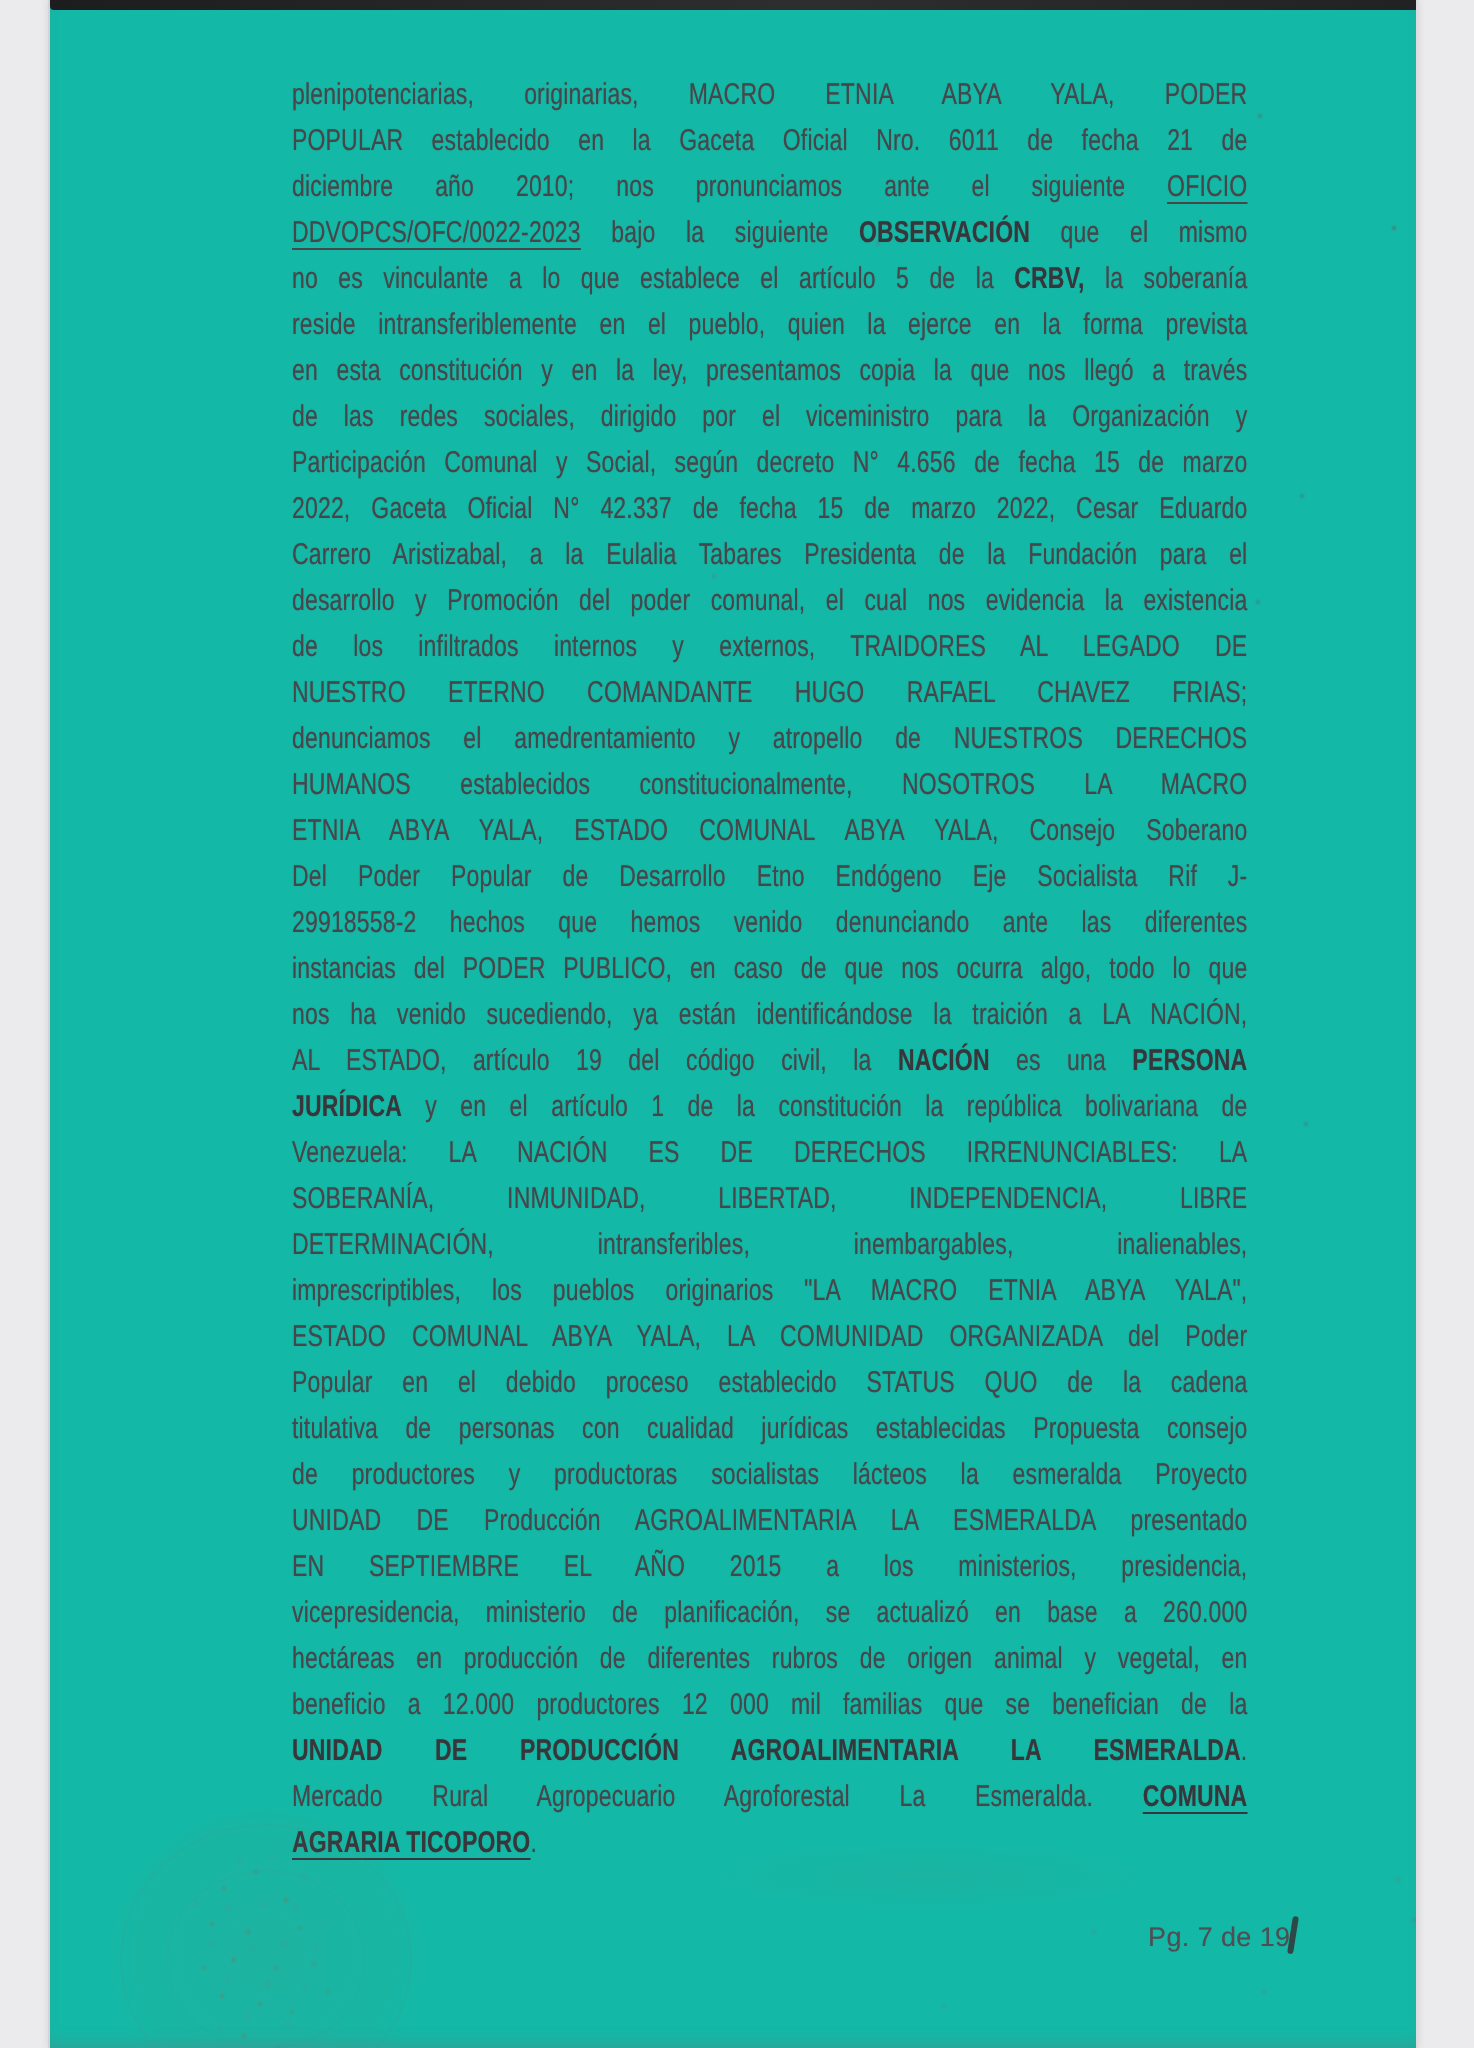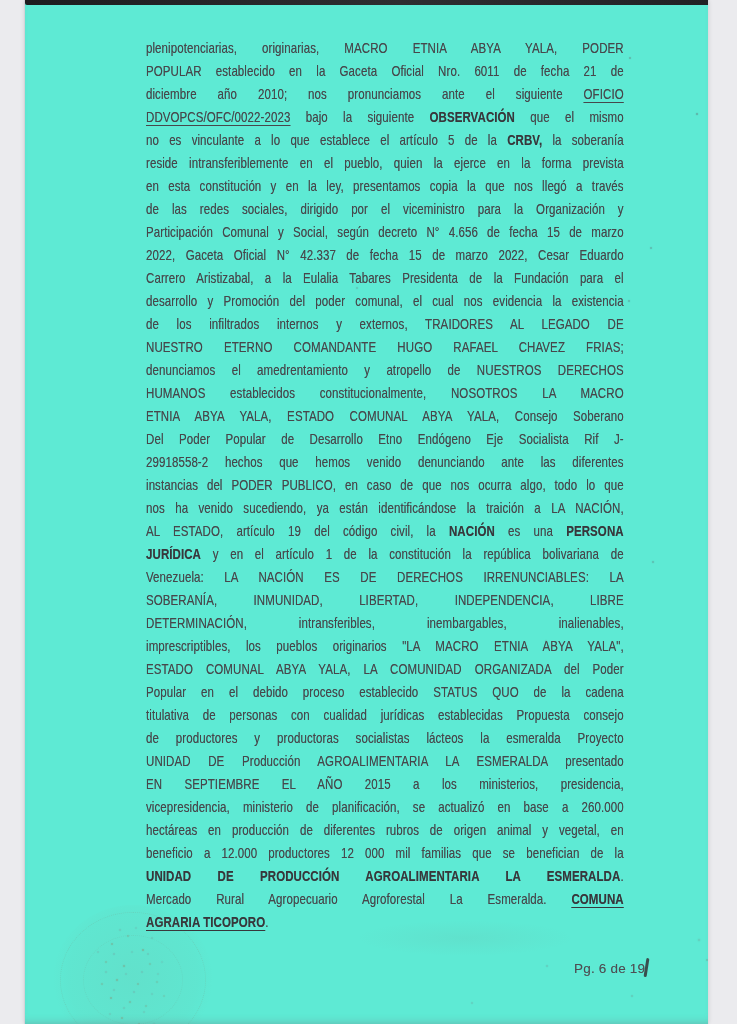--- a/index.html
+++ b/index.html
@@ -5,21 +5,21 @@
   html,body{margin:0;padding:0;}
   body{
     width:737px;height:1024px;
     font-family:"Liberation Sans","DejaVu Sans",sans-serif;
     background:#ebebee;
     position:relative;overflow:hidden;
   }
   .scan{position:absolute;left:0;top:0;width:737px;height:1024px;background:#ebebee;}
   .page{
     position:absolute;left:24px;top:0;width:683px;height:1024px;
-    background:#5eead4;overflow:hidden;
+    background:#14b8a6;overflow:hidden;
     border-left:1px solid #d3d3d8;border-right:1px solid #dcdce0;
     box-shadow:inset 0 -7px 10px -7px rgba(110,110,120,.45), 0 0 4px rgba(0,0,0,.10);
   }
   .topbar{
     position:absolute;left:0;top:0;width:100%;height:5px;
     background:linear-gradient(90deg,#1d1d1f,#2e2e31 55%,#222225);
     border-bottom-left-radius:2px;
   }
   
   .textblock{
@@ -147,17 +147,17 @@
         <div class="line"><span>Mercado Rural Agropecuario Agroforestal La Esmeralda. </span><span class="bu">COMUNA</span></div>
         <div class="line last"><span class="bu">AGRARIA TICOPORO</span><span>.</span></div>
       </div>
     <div class="smudge"></div>
     <div class="stamp">
       <i class="sp sp1"></i>
       <i class="sp sp2"></i>
     </div>
     <div class="noise"></div>
     <div class="footer">
-      <span>Pg. 6 de 19</span>
+      <span>Pg. 7 de 19</span>
       <i class="pen"></i>
     </div>
   </div>
 </div>
 
 </body></html>

